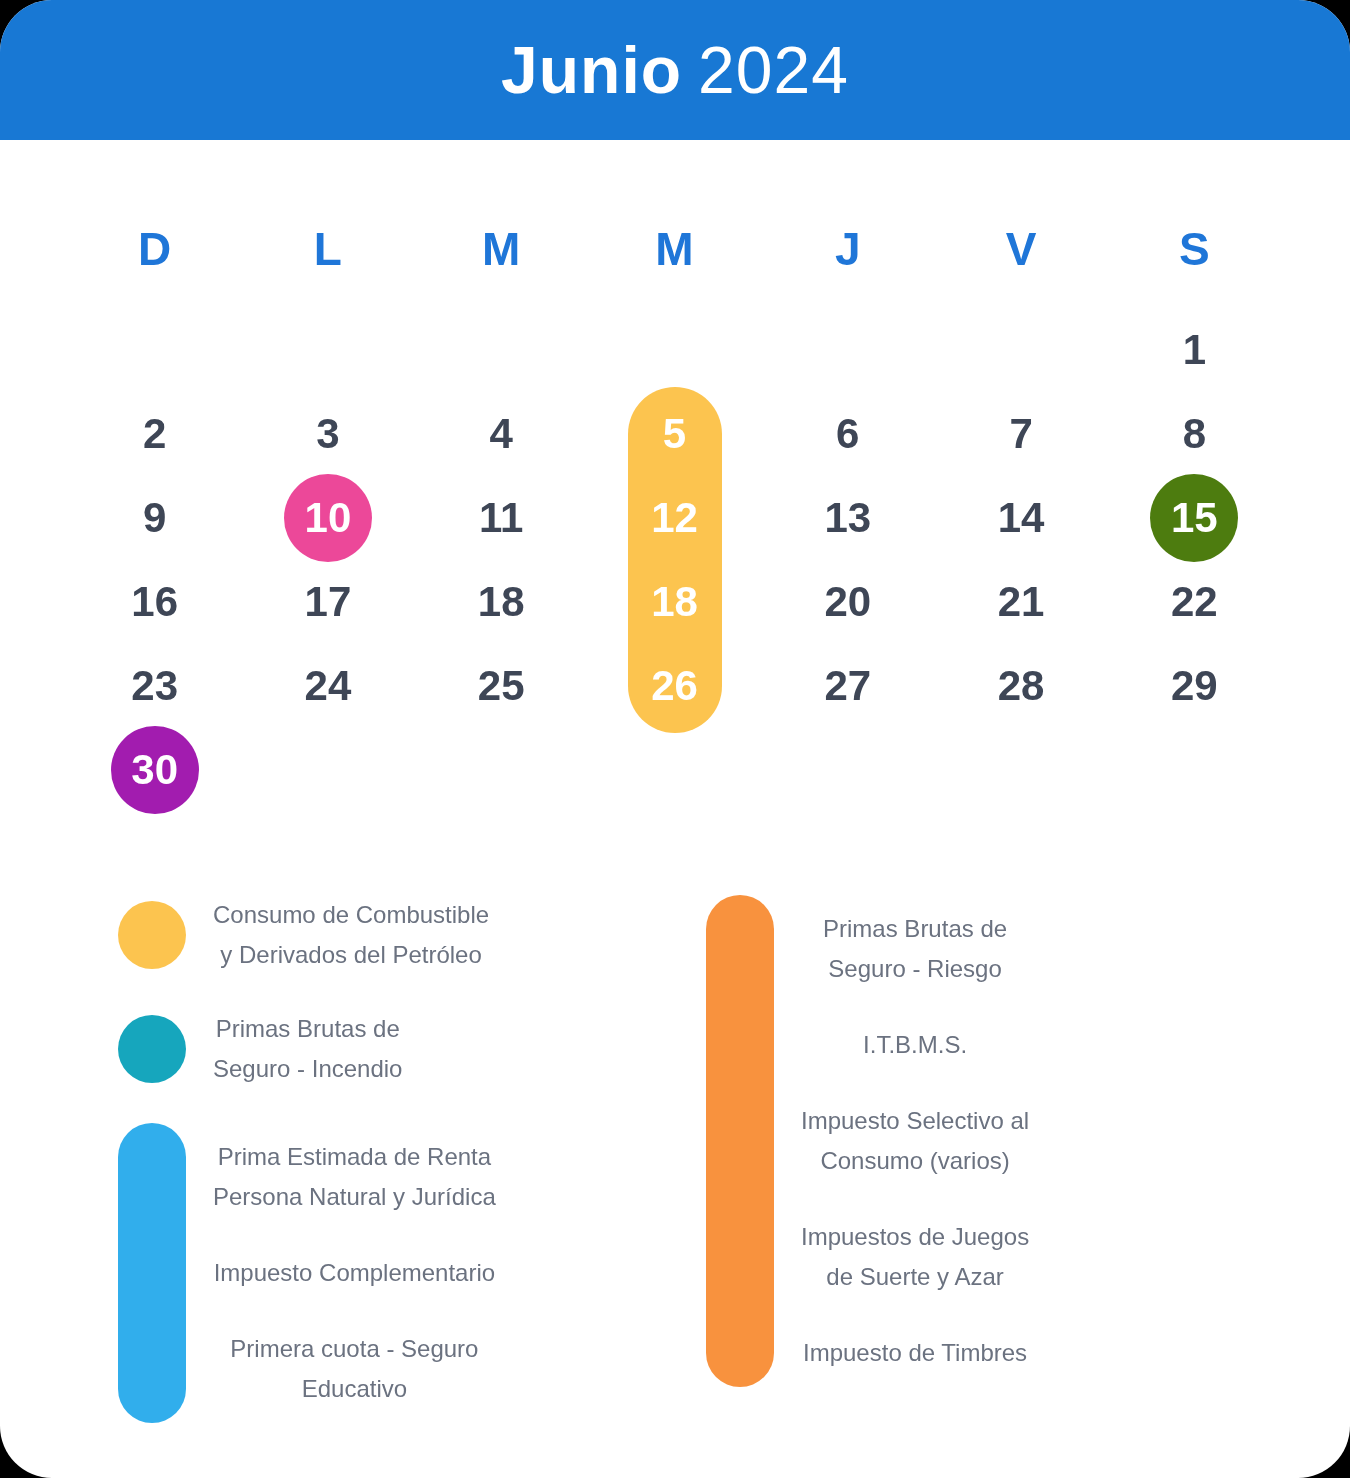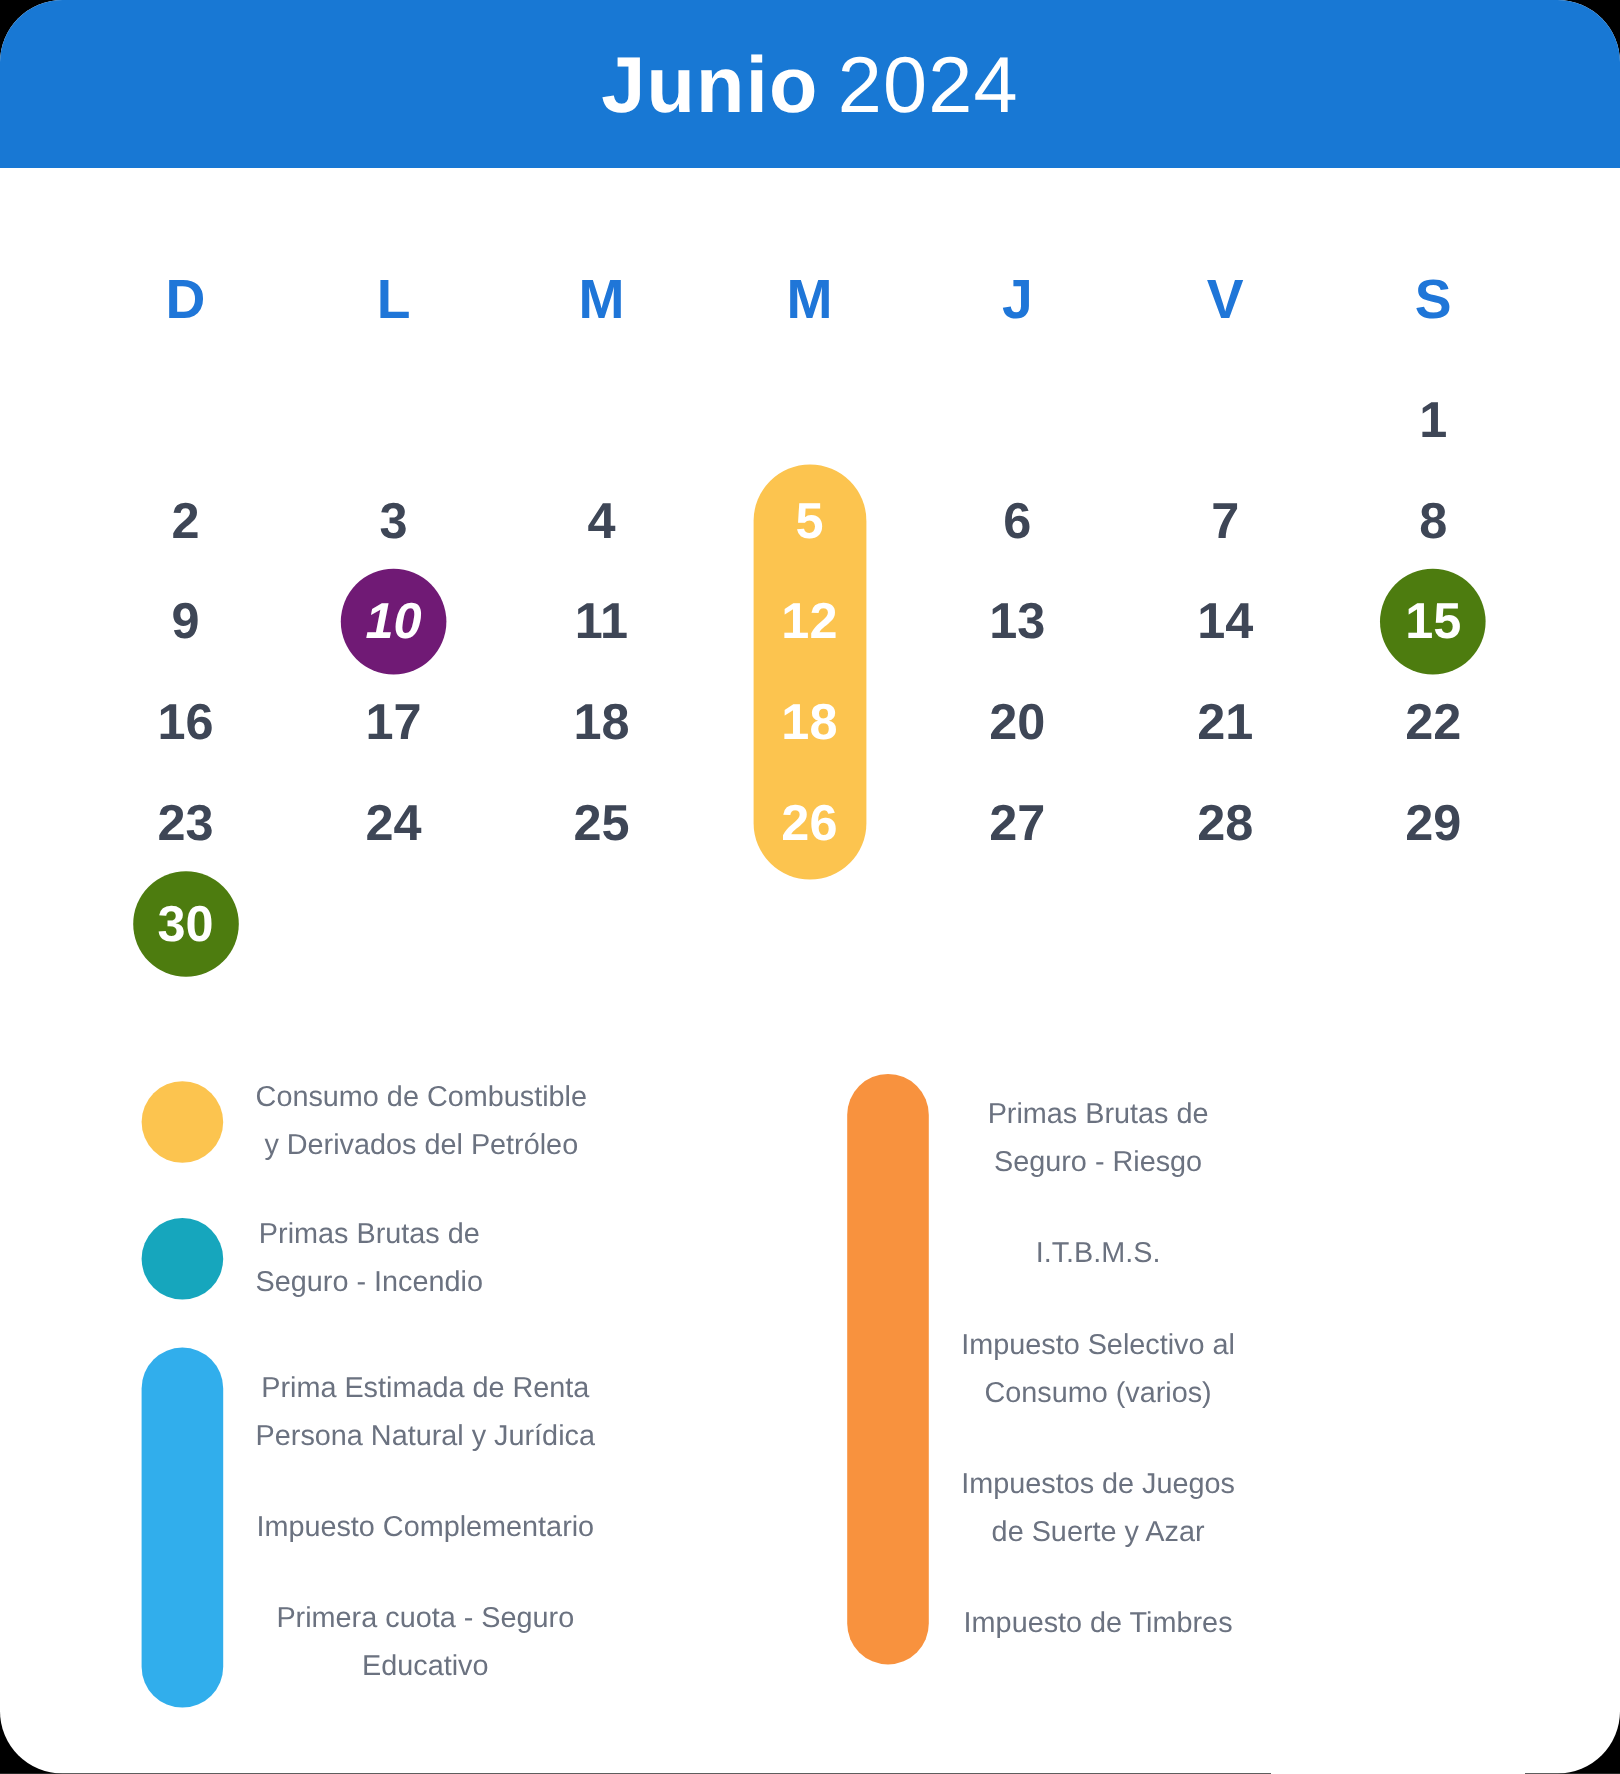--- a/index.html
+++ b/index.html
@@ -112,21 +112,21 @@
         <div class="cell">
           <span>7</span>
         </div>
         <div class="cell">
           <span>8</span>
         </div>
         <div class="cell">
           <span>9</span>
         </div>
         <div class="cell">
-          <span class="bubble" style="background: #701a75; font-style: italic;">10</span>
+          <span class="bubble" style="background: #ec4899;">10</span>
         </div>
         <div class="cell">
           <span>11</span>
         </div>
         <div class="cell">
           <span class="on-pill">12</span>
         </div>
         <div class="cell">
           <span>13</span>
         </div>
@@ -172,21 +172,21 @@
         <div class="cell">
           <span>27</span>
         </div>
         <div class="cell">
           <span>28</span>
         </div>
         <div class="cell">
           <span>29</span>
         </div>
         <div class="cell">
-          <span class="bubble" style="background: #4d7c0f;">30</span>
+          <span class="bubble" style="background: #a21caf;">30</span>
         </div>
         <div class="cell"></div>
         <div class="cell"></div>
         <div class="cell"></div>
         <div class="cell"></div>
         <div class="cell"></div>
         <div class="cell"></div>
       </div>
   </div>
 

